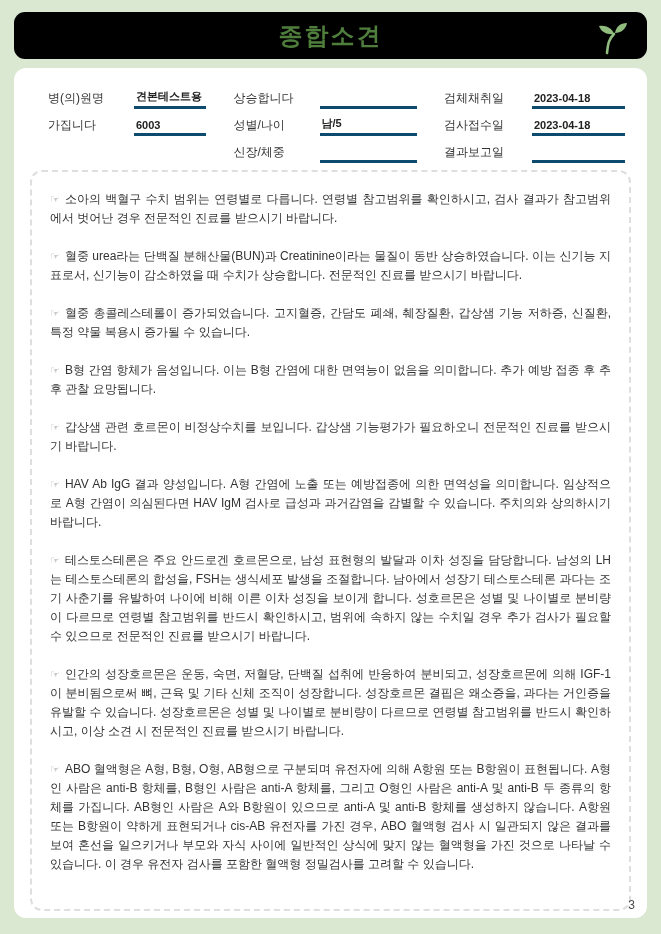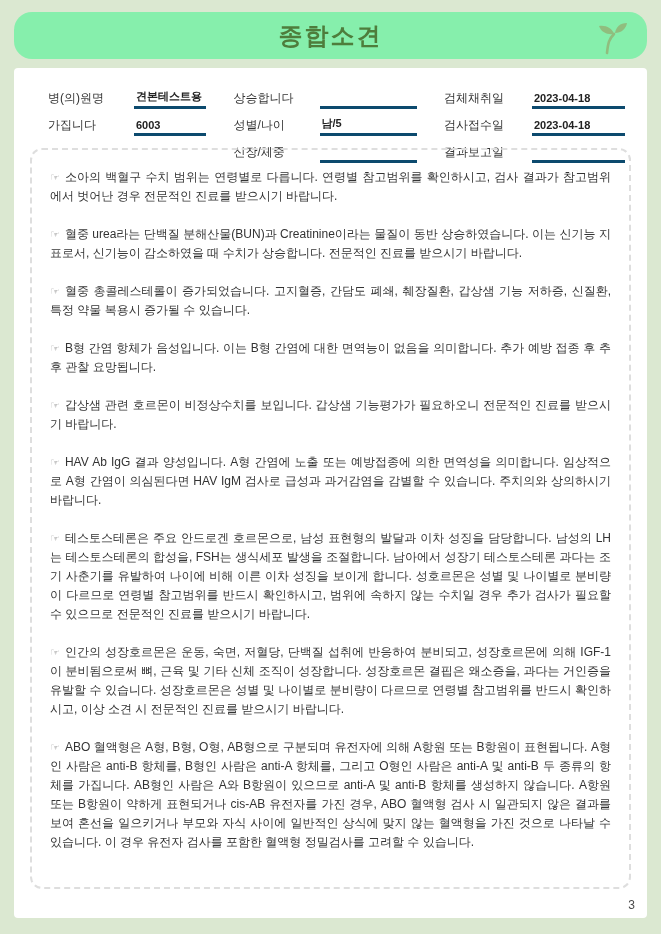--- a/index.html
+++ b/index.html
@@ -7,42 +7,42 @@
   body {
     background: #dbe8d1;
     font-family: "Liberation Sans", "DejaVu Sans", sans-serif;
     position: relative;
     overflow: hidden;
   }
   
   .header-card {
     position: absolute;
     left: 14px; top: 12px; right: 14px; height: 47px;
-    background: #86efac;
-    border-radius: 18px;
+    background: #000000;
+    border-radius: 11px;
     display: flex; align-items: center; justify-content: center;
   }
   .page-title {
     font-size: 24px;
     font-weight: bold;
     color: #4e7d3c;
     letter-spacing: 2px;
     font-family: "Liberation Serif", "DejaVu Serif", serif;
   }
   .sprout-icon {
     position: absolute;
     right: 16px; top: 5px;
     width: 38px; height: 38px;
   }
   
   .main-card {
     position: absolute;
     left: 14px; top: 68px; right: 14px; bottom: 16px;
     background: #ffffff;
-    border-radius: 4px;
+    border-radius: 12px;
   }
   
   .info-grid {
     position: absolute;
     left: 34px; right: 22px; top: 14px;
     display: flex;
     justify-content: space-between;
   }
   .info-col { display: flex; flex-direction: column; }
   .info-col.c1 { width: 158px; }
@@ -72,21 +72,21 @@
     font-weight: bold;
     color: #222222;
     padding: 0 2px 2px 2px;
     min-height: 16px;
     white-space: nowrap;
     overflow: hidden;
   }
   
   .findings-box {
     position: absolute;
-    left: 16px; right: 16px; top: 80px; height: 741px;
+    left: 16px; right: 16px; top: 102px; height: 741px;
     border: 2px dashed #dedede;
     border-radius: 12px;
     padding: 18px 18px 10px 18px;
     overflow: hidden;
   }
   .finding-paragraph {
     font-size: 12px;
     line-height: 19px;
     color: #333333;
     text-align: justify;

